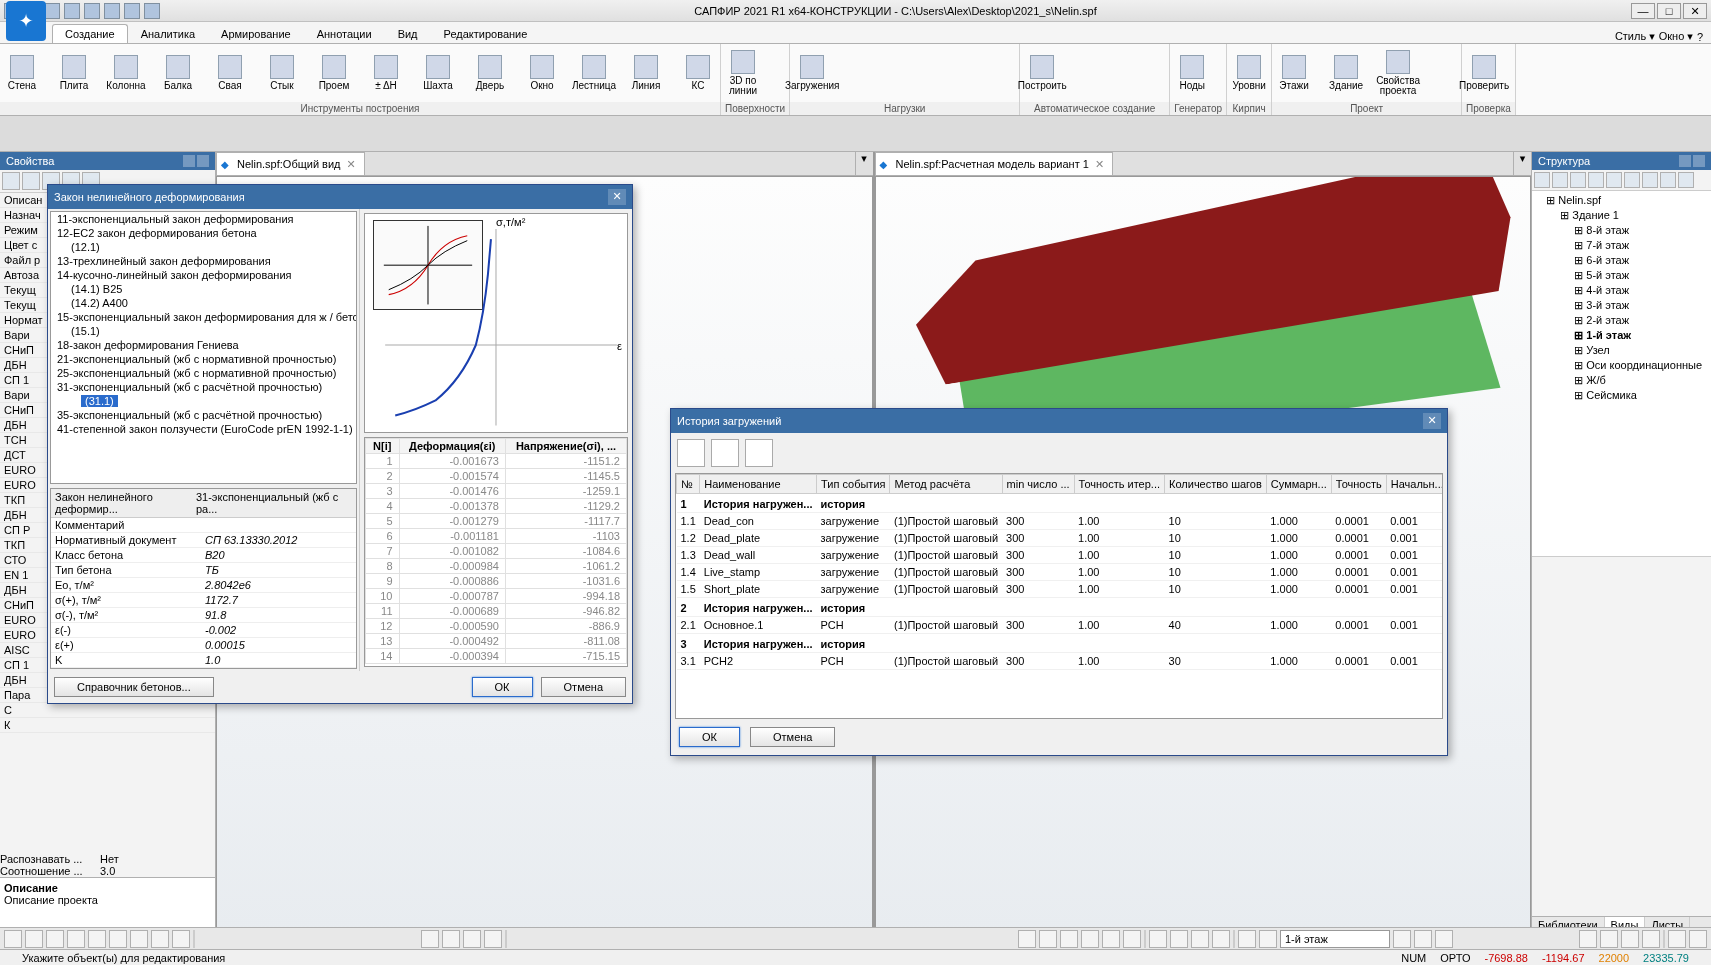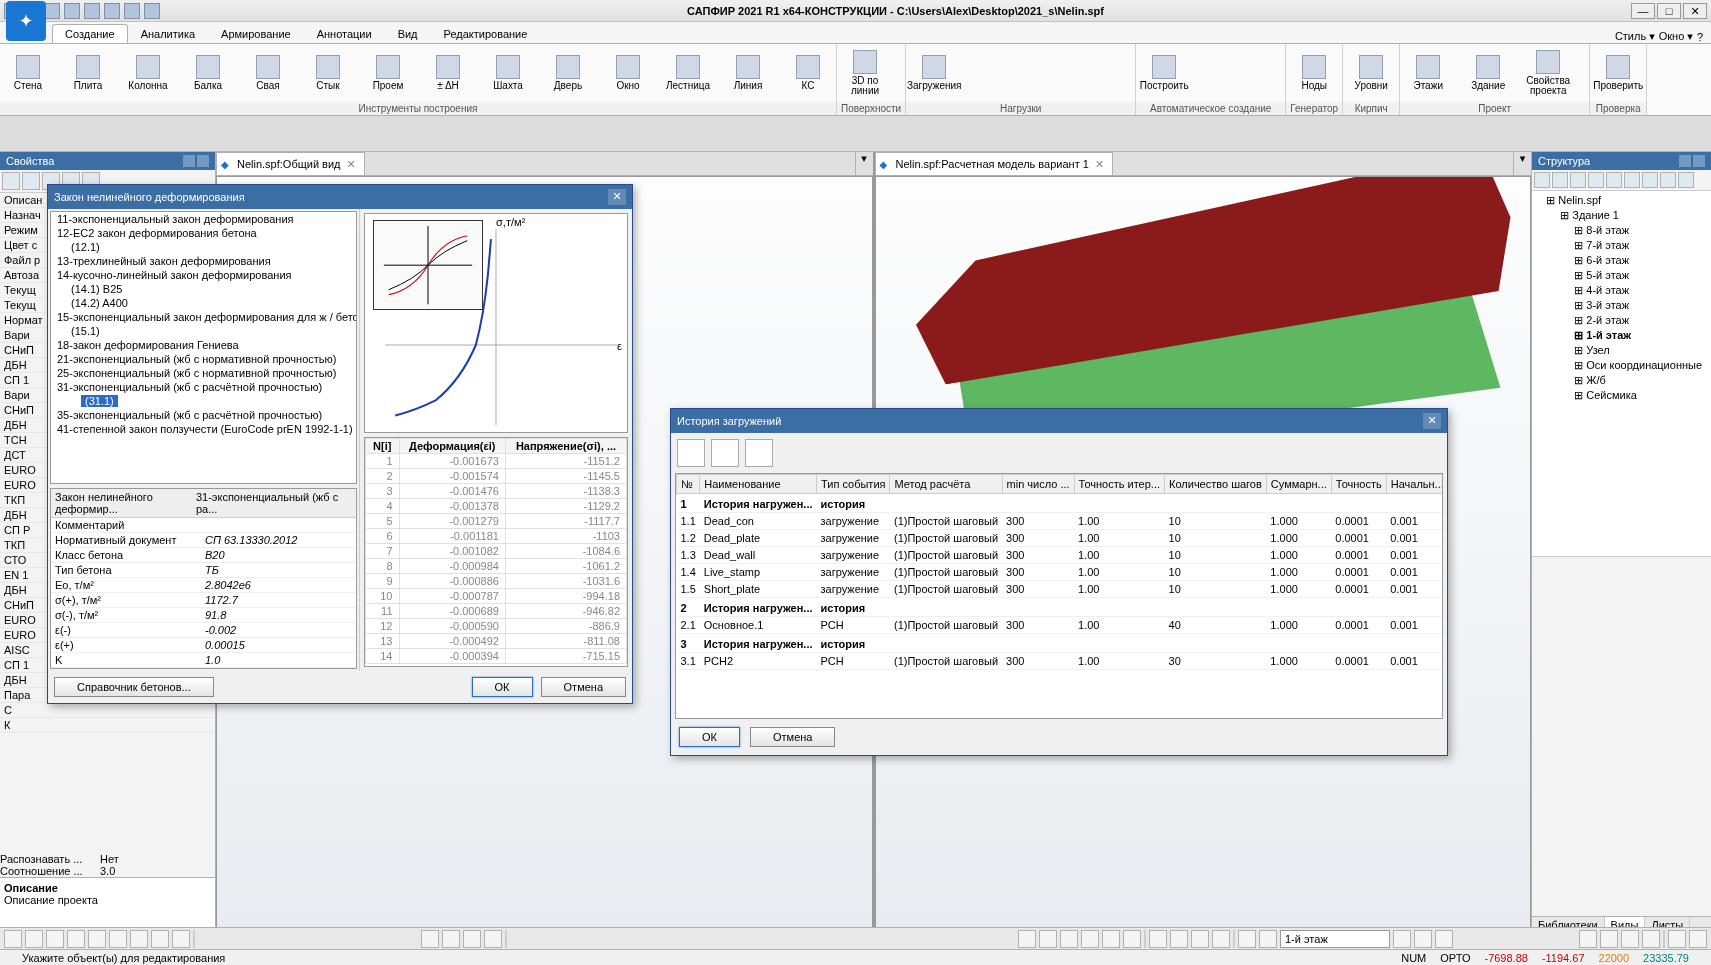--- a/index.html
+++ b/index.html
@@ -2,35 +2,35 @@
 <html><head>
 <meta charset="utf-8">
 <style>
 * { margin: 0; padding: 0; box-sizing: border-box; font-family: "Segoe UI", Tahoma, sans-serif; font-size: 11px; }
 body { background: #e8e8e8; width: 1711px; height: 965px; overflow: hidden; position: relative; }
 
 
 .titlebar { height: 22px; background: linear-gradient(#f0f0f0,#e0e0e0); display: flex; align-items: center; padding: 0 4px; border-bottom: 1px solid #c0c0c0; }
 .titlebar .qat { display: flex; gap: 4px; }
 .titlebar .qat span { width: 16px; height: 16px; background: #b0c4de; border: 1px solid #8090a0; }
-.titlebar .title { flex: 1; text-align: center; font-weight: bold; }
+.titlebar .title { flex: 1; text-align: center; font-weight: normal; }
 .titlebar .wincontrols { display: flex; gap: 2px; }
 .titlebar .wincontrols span { width: 24px; height: 16px; text-align: center; line-height: 14px; border: 1px solid #999; background: #eee; }
 
 
 .ribtabs { height: 22px; background: #f5f5f5; display: flex; align-items: flex-end; border-bottom: 1px solid #b0b0b0; }
 .app-btn { width: 40px; height: 40px; background: #1976d2; border-radius: 4px; margin: -20px 6px 2px 6px; position: relative; z-index: 2; display: flex; align-items: center; justify-content: center; color: #fff; font-size: 18px; }
 .ribtabs .tab { padding: 3px 12px; border: 1px solid transparent; border-bottom: none; }
 .ribtabs .tab.active { background: #fff; border-color: #b0b0b0; border-radius: 3px 3px 0 0; }
 .ribtabs .rightside { margin-left: auto; padding-right: 8px; display: flex; gap: 4px; align-items: center; }
 
 
 .ribbon { height: 72px; background: #fafafa; display: flex; border-bottom: 1px solid #b0b0b0; }
 .rgroup { border-right: 1px solid #d0d0d0; display: flex; flex-direction: column; }
-.rgroup .tools { flex: 1; display: flex; align-items: center; padding: 2px 6px; gap: 16px; }
+.rgroup .tools { flex: 1; display: flex; align-items: center; padding: 2px 0; gap: 8px; }
 .rgroup .glabel { text-align: center; font-size: 10px; color: #555; padding: 1px 4px; background: #f0f0f0; }
 .tool { display: flex; flex-direction: column; align-items: center; width: 44px; cursor: pointer; }
 .tool .ticon { width: 24px; height: 24px; background: #d0d8e8; border: 1px solid #90a0b0; margin-bottom: 2px; }
 .tool .tlabel { font-size: 10px; text-align: center; line-height: 10px; }
 
 
 .spacer { height: 36px; background: #dcdcdc; border-bottom: 1px solid #b0b0b0; }
 
 
 .main { position: absolute; top: 152px; bottom: 32px; left: 0; right: 0; display: flex; }
@@ -545,21 +545,21 @@
                 <td>-1151.2</td>
               </tr>
               <tr>
                 <td>2</td>
                 <td>-0.001574</td>
                 <td>-1145.5</td>
               </tr>
               <tr>
                 <td>3</td>
                 <td>-0.001476</td>
-                <td>-1138.3</td>
+                <td>-1259.1</td>
               </tr>
               <tr>
                 <td>4</td>
                 <td>-0.001378</td>
                 <td>-1129.2</td>
               </tr>
               <tr>
                 <td>5</td>
                 <td>-0.001279</td>
                 <td>-1117.7</td>

